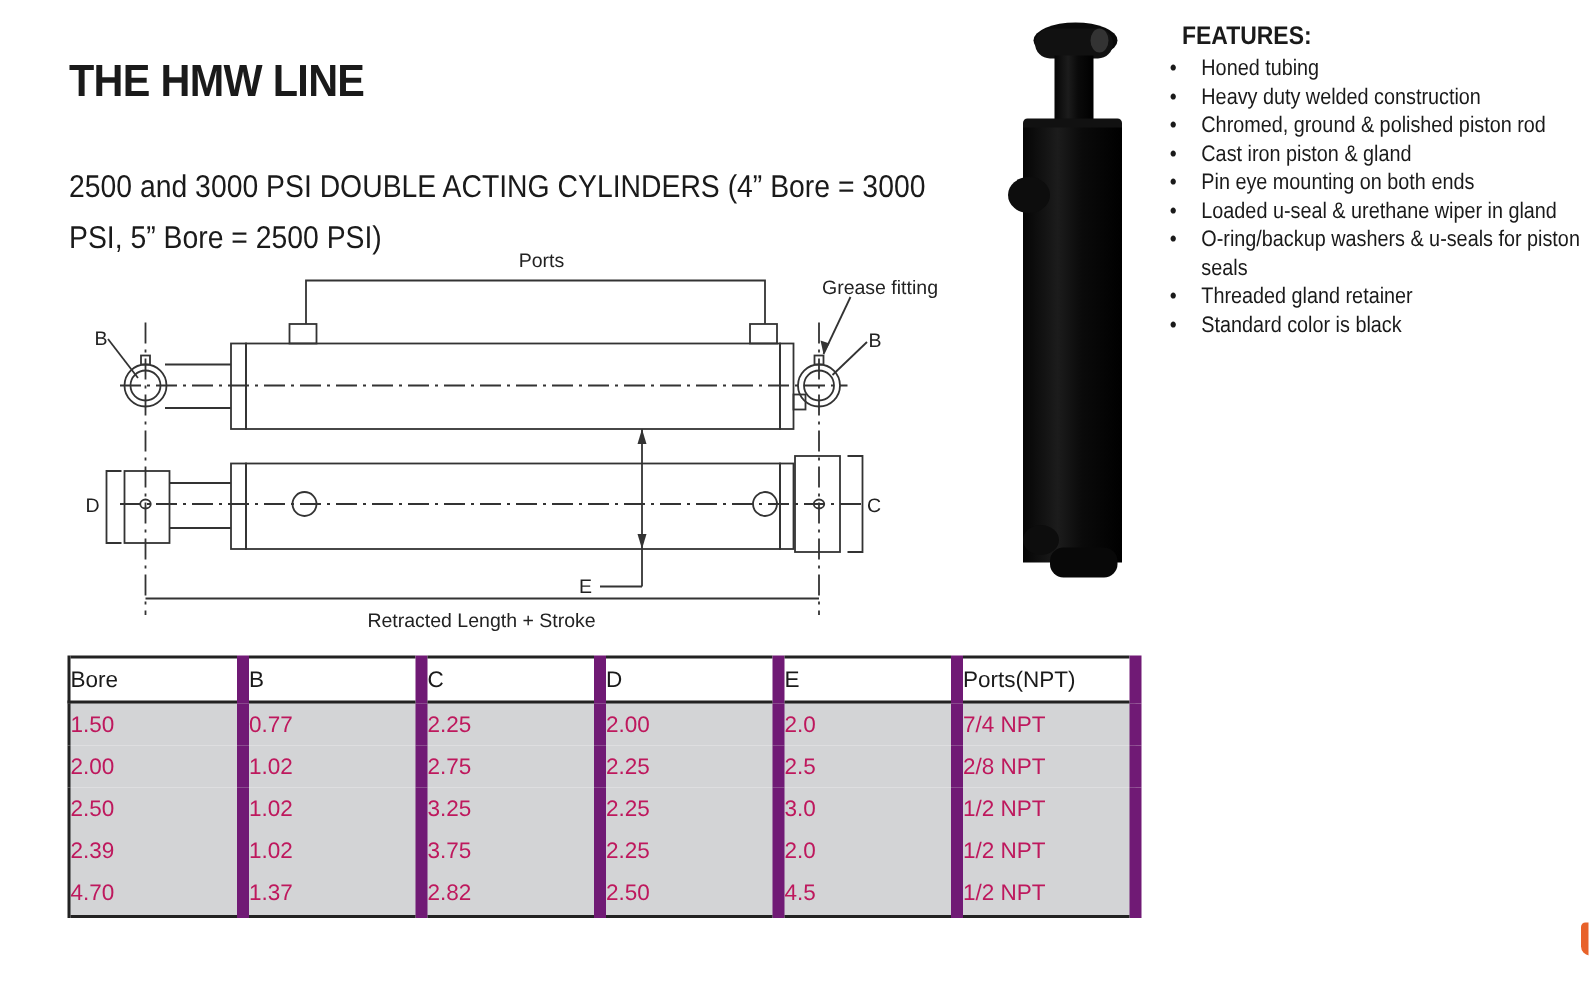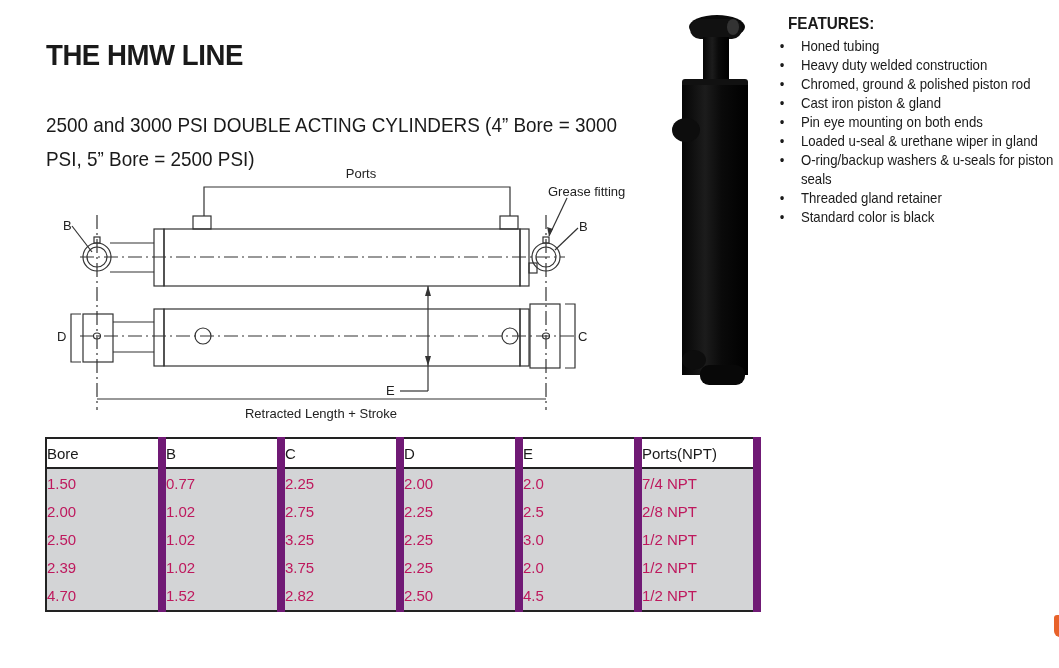--- a/index.html
+++ b/index.html
@@ -232,21 +232,21 @@
     <tr>
       <td>2.39</td>
       <td>1.02</td>
       <td>3.75</td>
       <td>2.25</td>
       <td>2.0</td>
       <td>1/2 NPT</td>
     </tr>
     <tr>
       <td>4.70</td>
-      <td>1.52</td>
+      <td>1.37</td>
       <td>2.82</td>
       <td>2.50</td>
       <td>4.5</td>
       <td>1/2 NPT</td>
     </tr>
   </tbody>
 </table>
 
 <div class="orange-fragment"></div>
 

